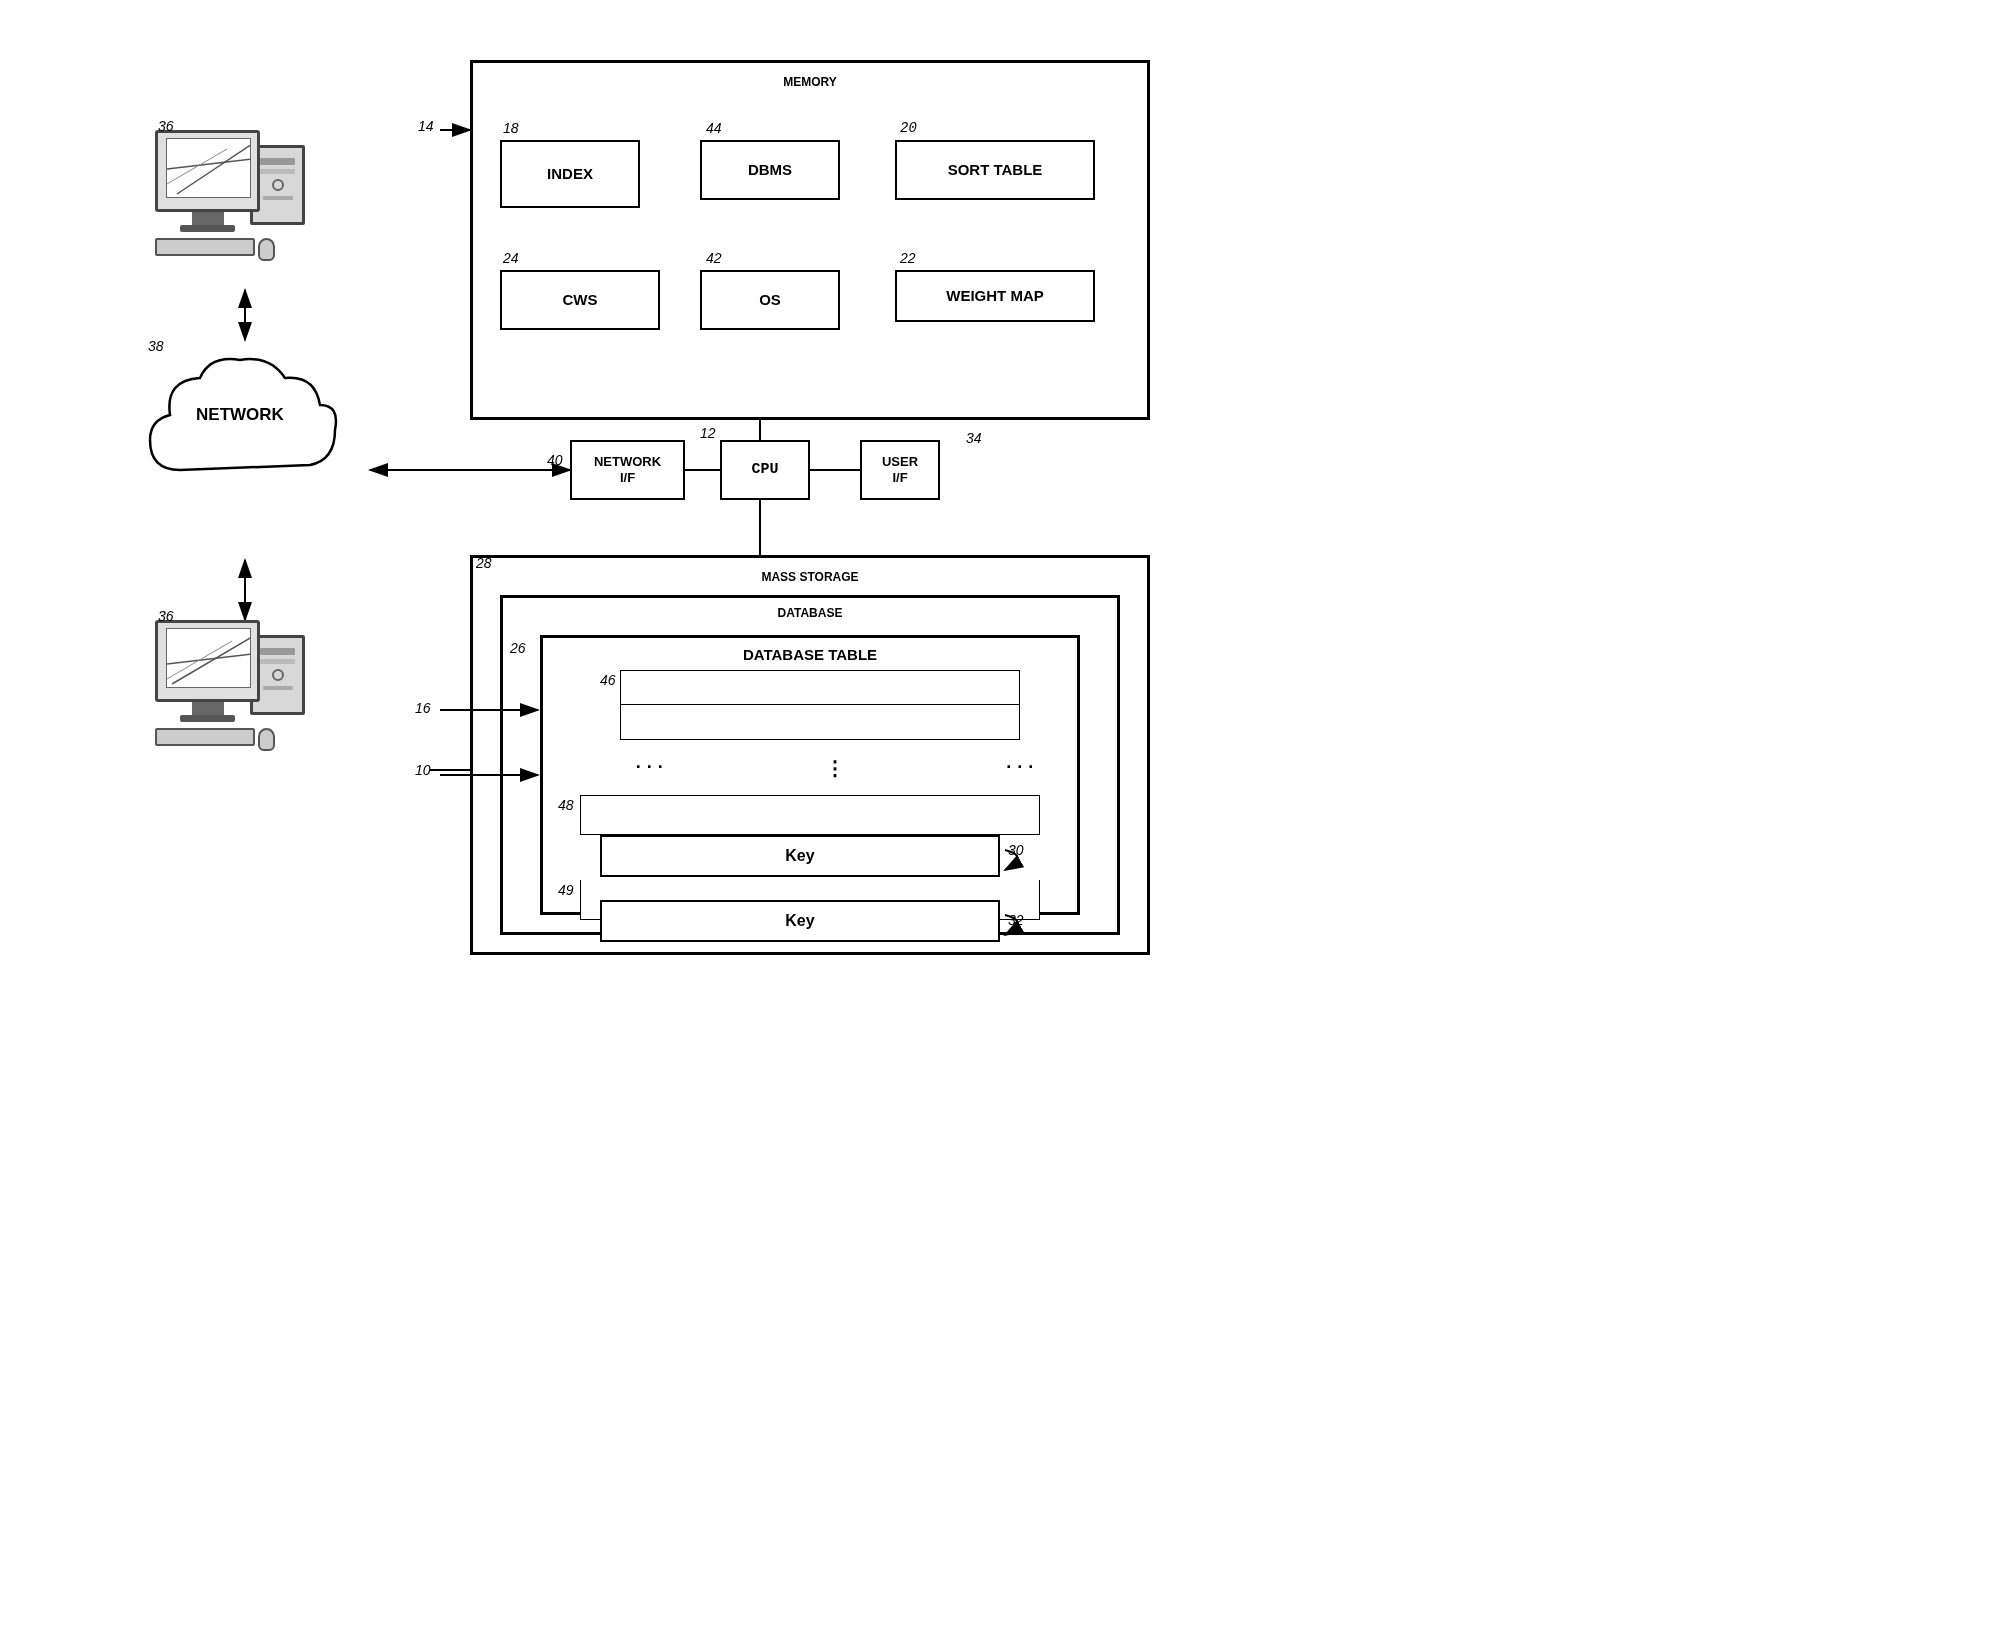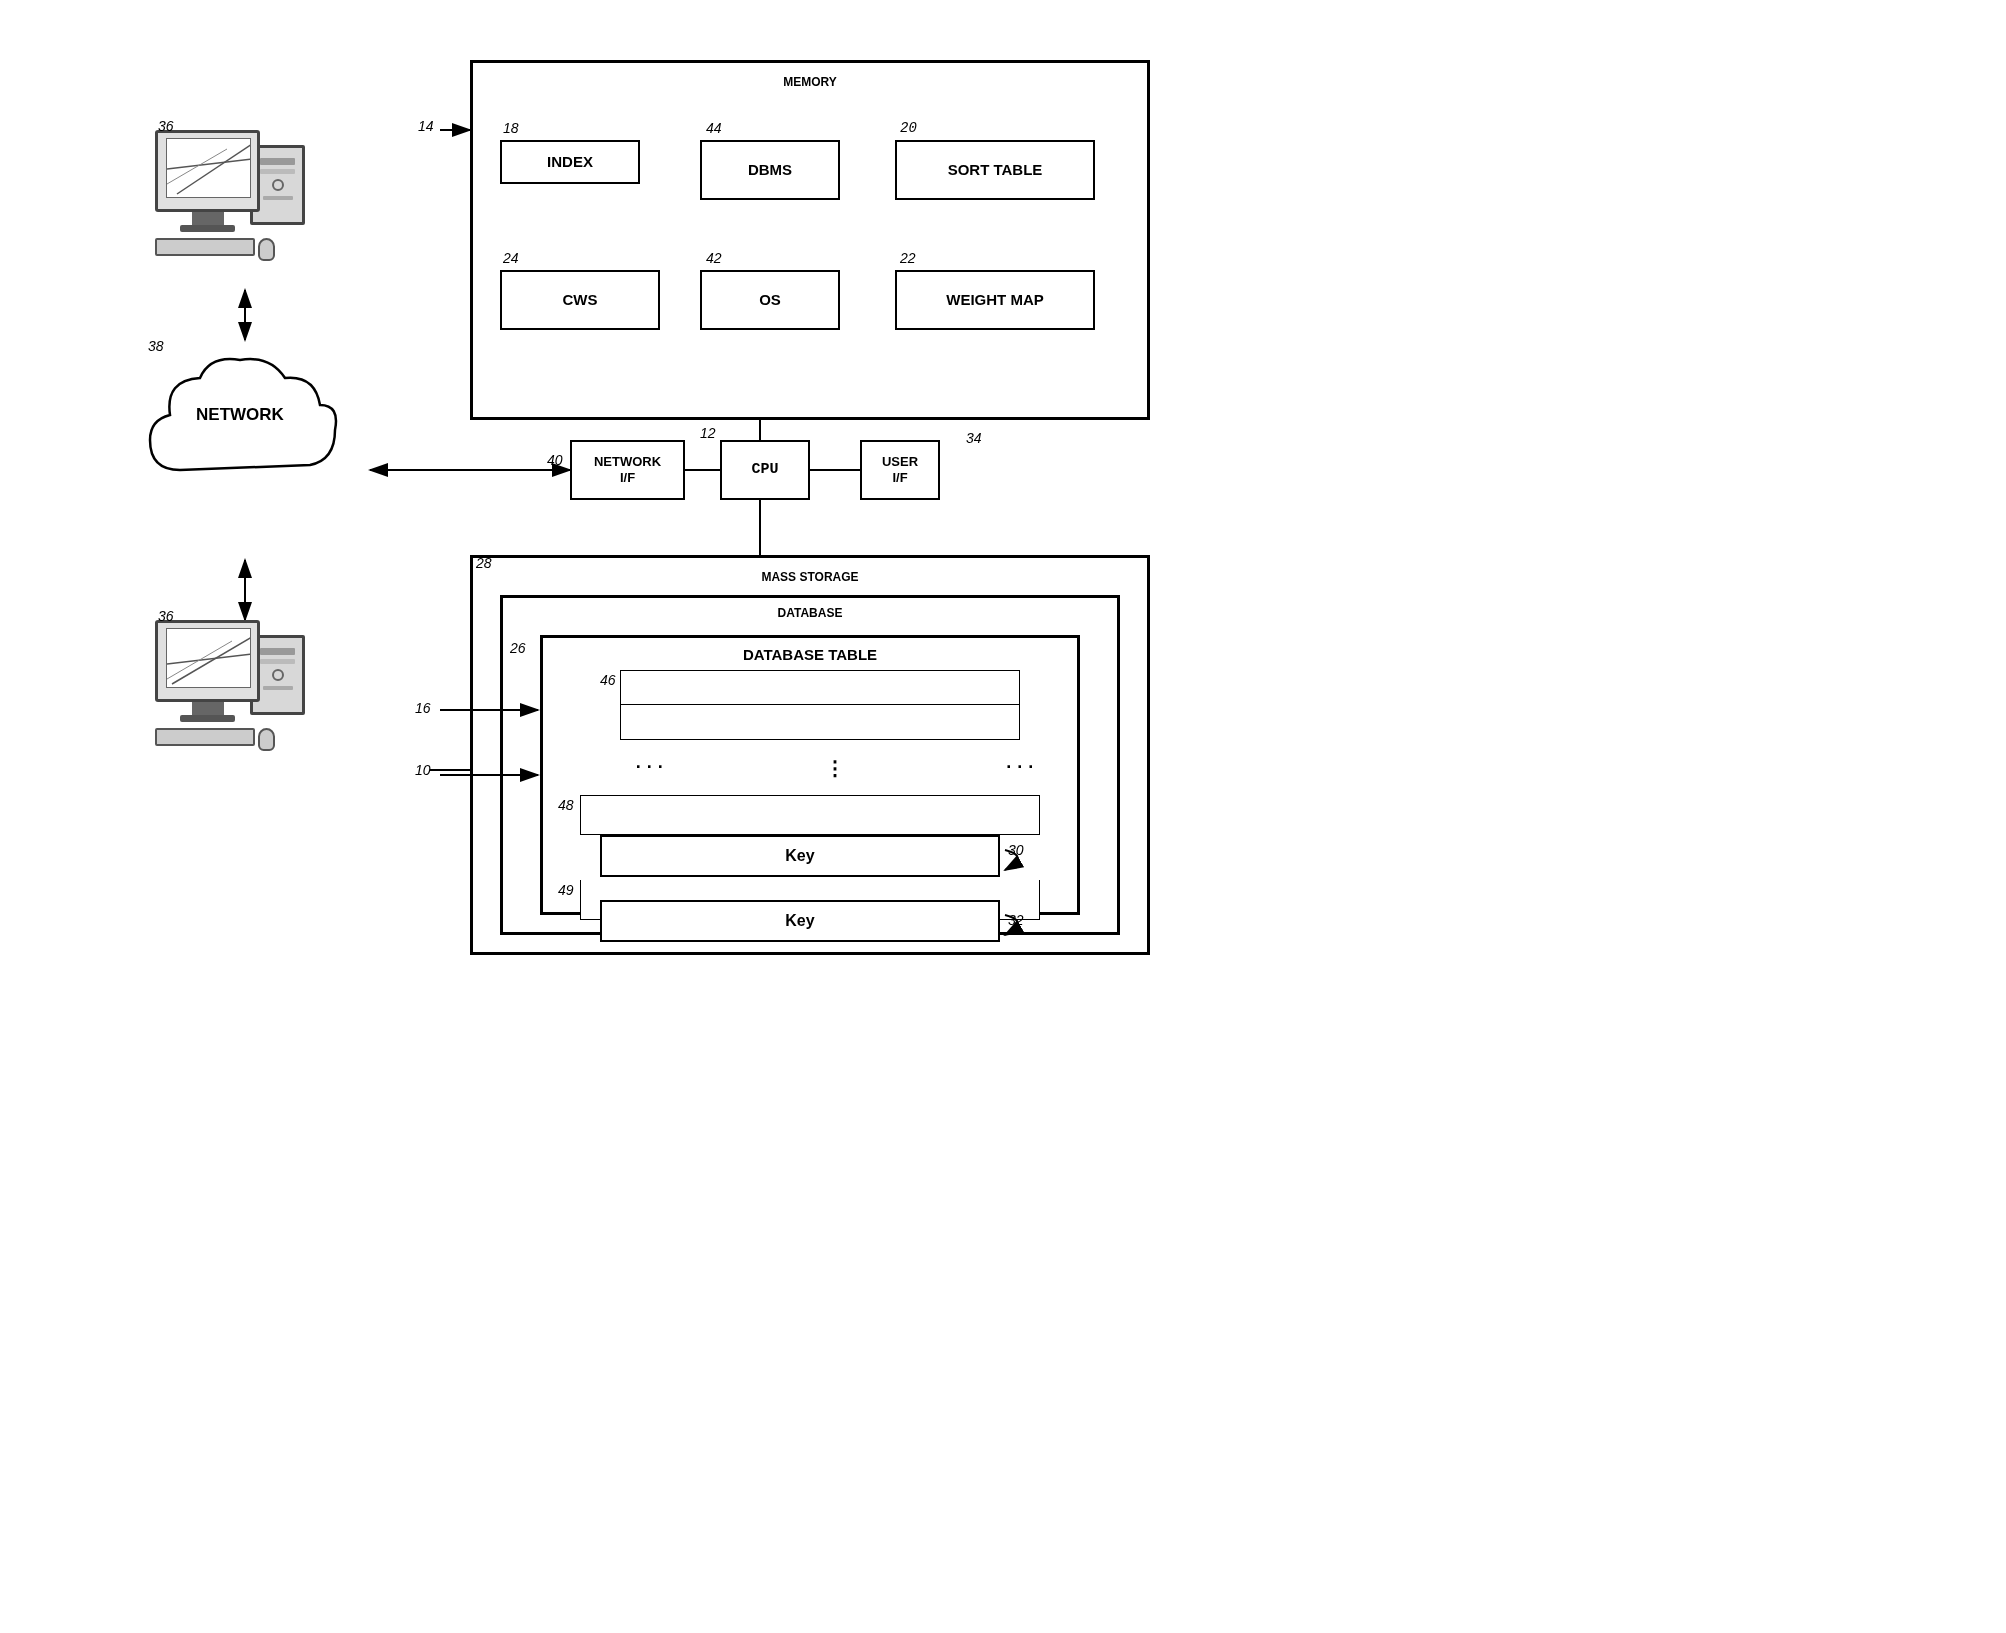--- a/index.html
+++ b/index.html
@@ -114,21 +114,21 @@
     <line x1="430" y1="770" x2="510" y2="770" stroke="#000" stroke-width="2" marker-end="url(#arrowhead)"></line>
 
   </svg>
 
   <div class="outer-box" style="left:470px; top:60px; width:680px; height:360px;">
     <div class="section-title" style="top:12px;">MEMORY</div>
   </div>
 
   <div class="ref-label" style="left:418px; top:118px;">14</div>
 
-  <div class="box" style="left:500px; top:140px; width:140px; height:44px;text-align:right;">
+  <div class="box" style="left:500px; top:140px; width:140px; height:68px;text-align:right;">
     <span>INDEX</span>
   </div>
   <div class="ref-label" style="left:503px; top:120px;">18</div>
 
   <div class="box" style="left:700px; top:140px; width:140px; height:60px;">
     <span>DBMS</span>
   </div>
   <div class="ref-label" style="left:706px; top:120px;">44</div>
 
   <div class="box" style="left:895px; top:140px; width:200px; height:60px;">
@@ -139,21 +139,21 @@
   <div class="box" style="left:500px; top:270px; width:160px; height:60px;text-align:right;">
     <span>CWS</span>
   </div>
   <div class="ref-label" style="left:503px; top:250px;">24</div>
 
   <div class="box" style="left:700px; top:270px; width:140px; height:60px;">
     <span>OS</span>
   </div>
   <div class="ref-label" style="left:706px; top:250px;">42</div>
 
-  <div class="box" style="left:895px; top:270px; width:200px; height:60px;">
+  <div class="box" style="left:895px; top:270px; width:200px; height:52px;">
     <span>WEIGHT MAP</span>
   </div>
   <div class="ref-label" style="left:900px; top:250px;">22</div>
 
   <div class="box" style="left:570px; top:440px; width:115px; height:60px; font-size:13px;">
     <span style="white-space:pre-line; text-align:center;">NETWORK
 I/F</span>
   </div>
   <div class="ref-label" style="left:547px; top:452px;">40</div>
 

